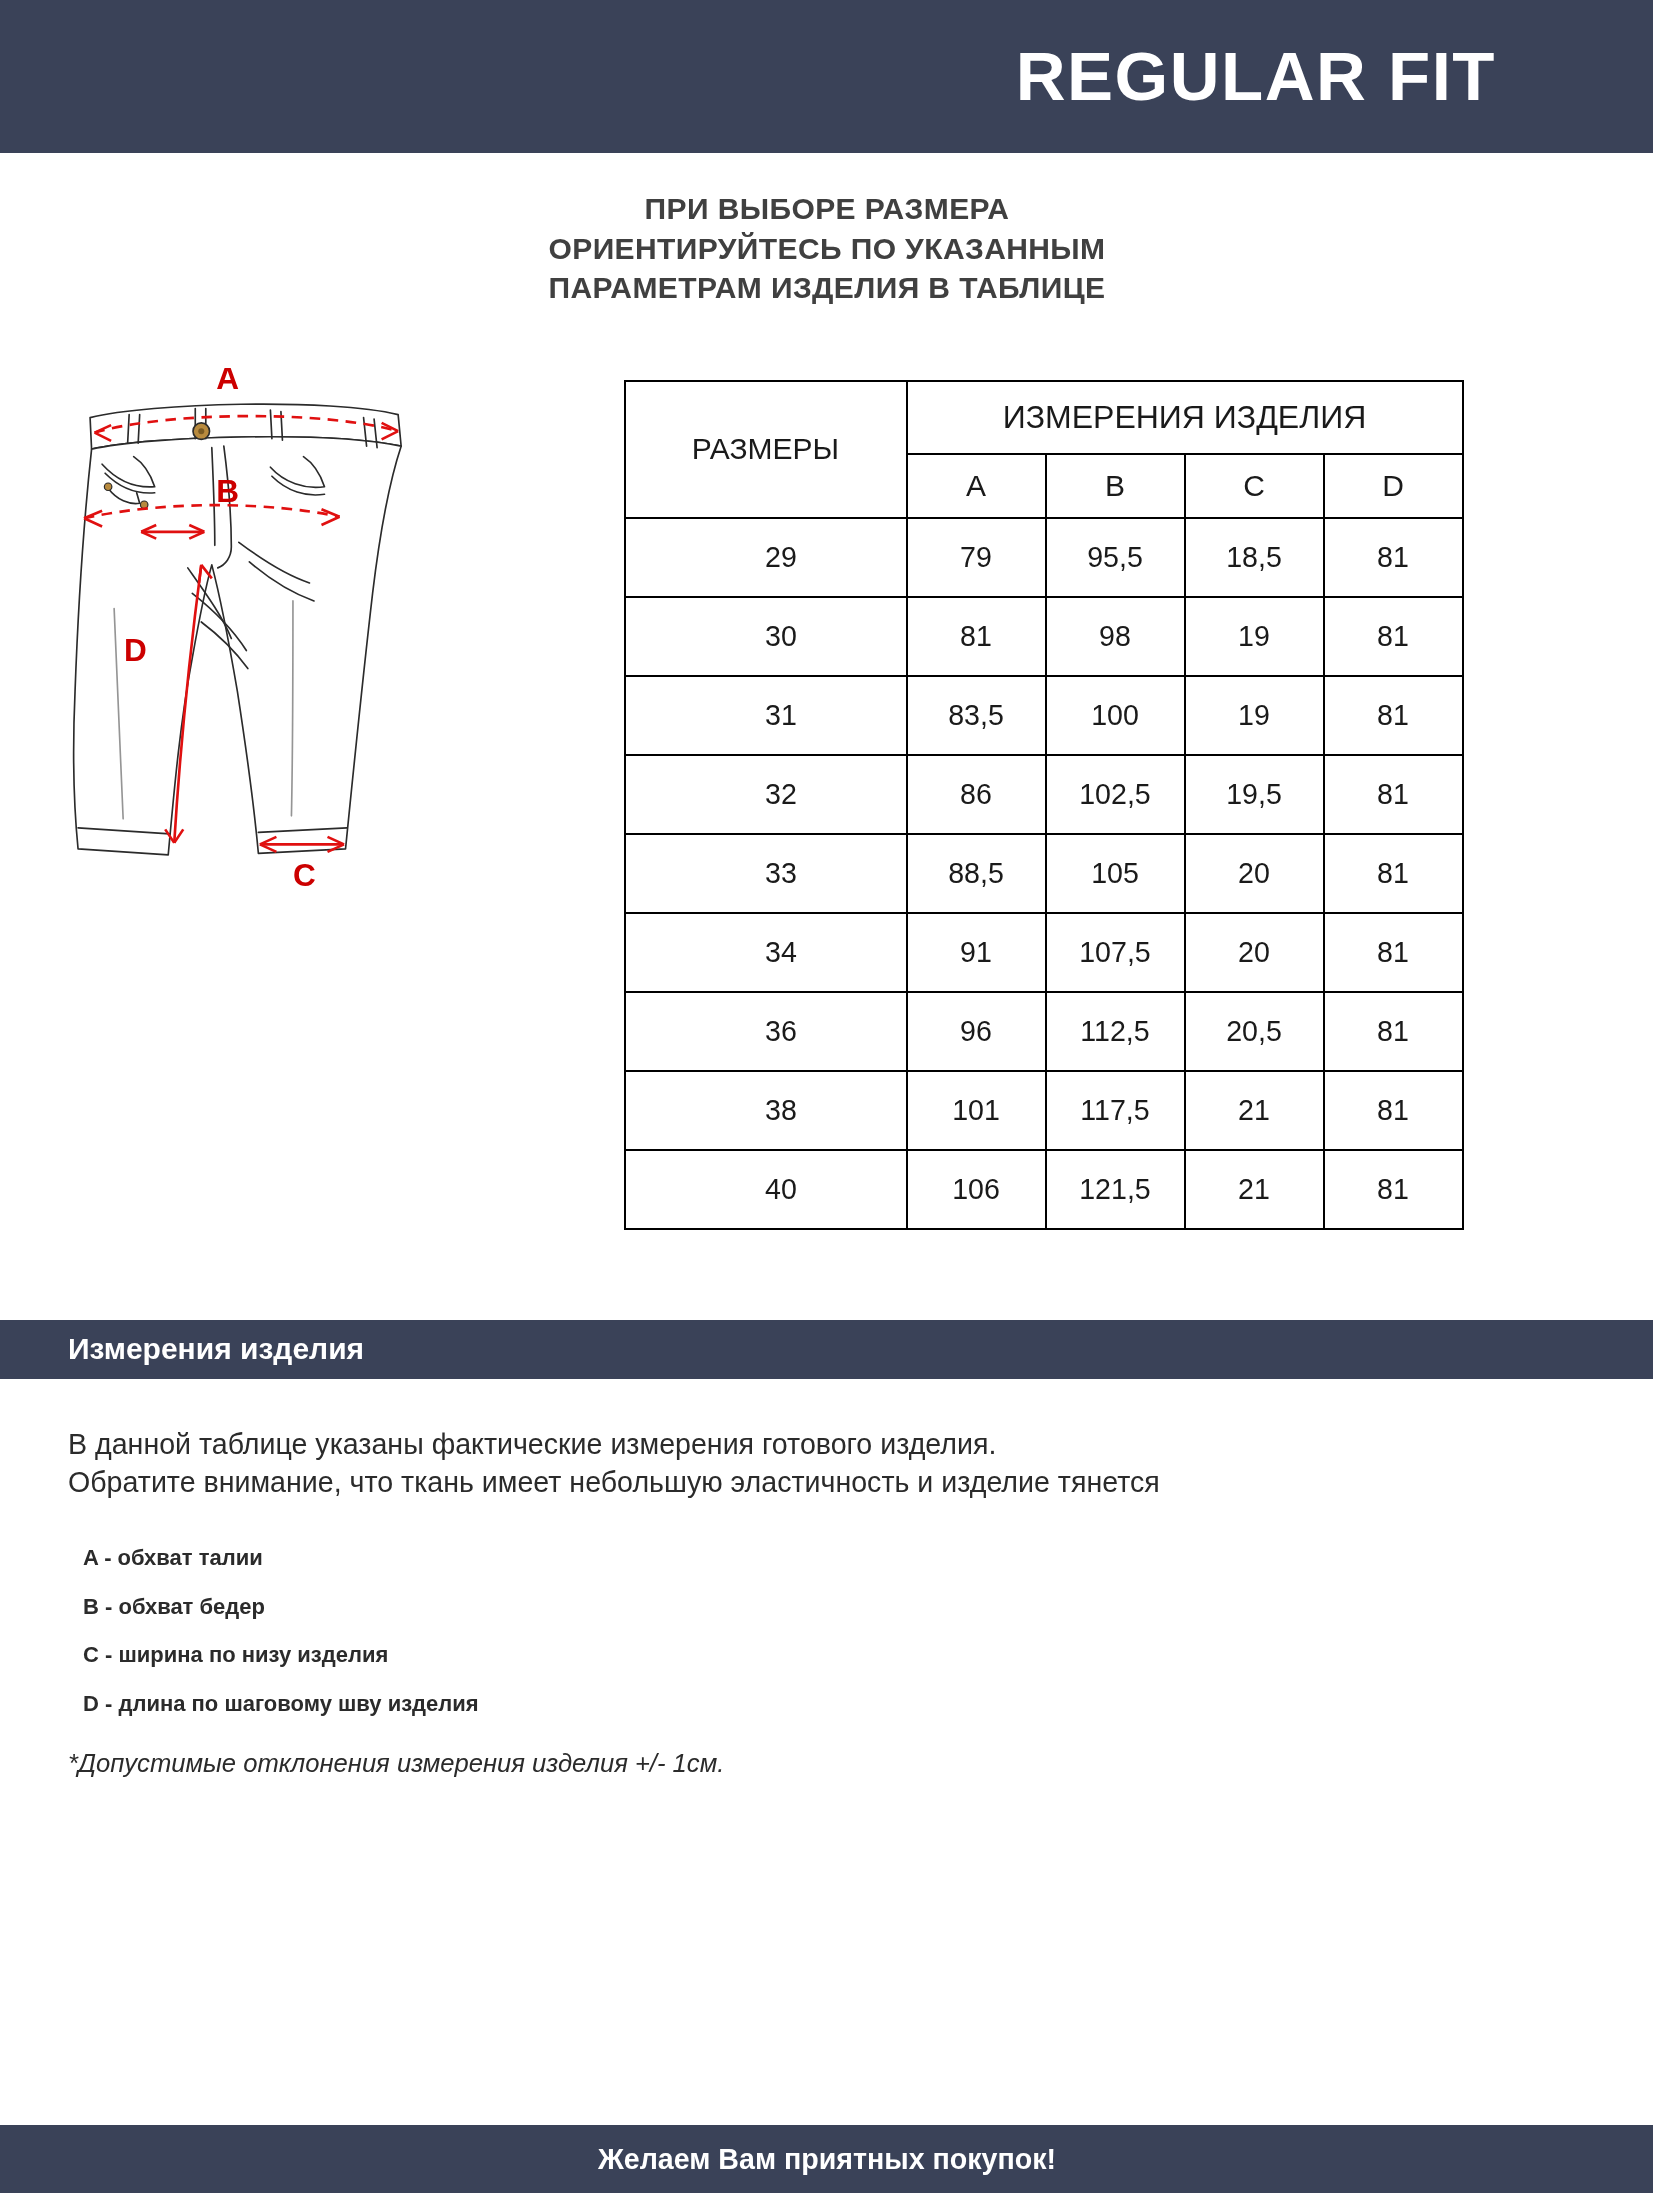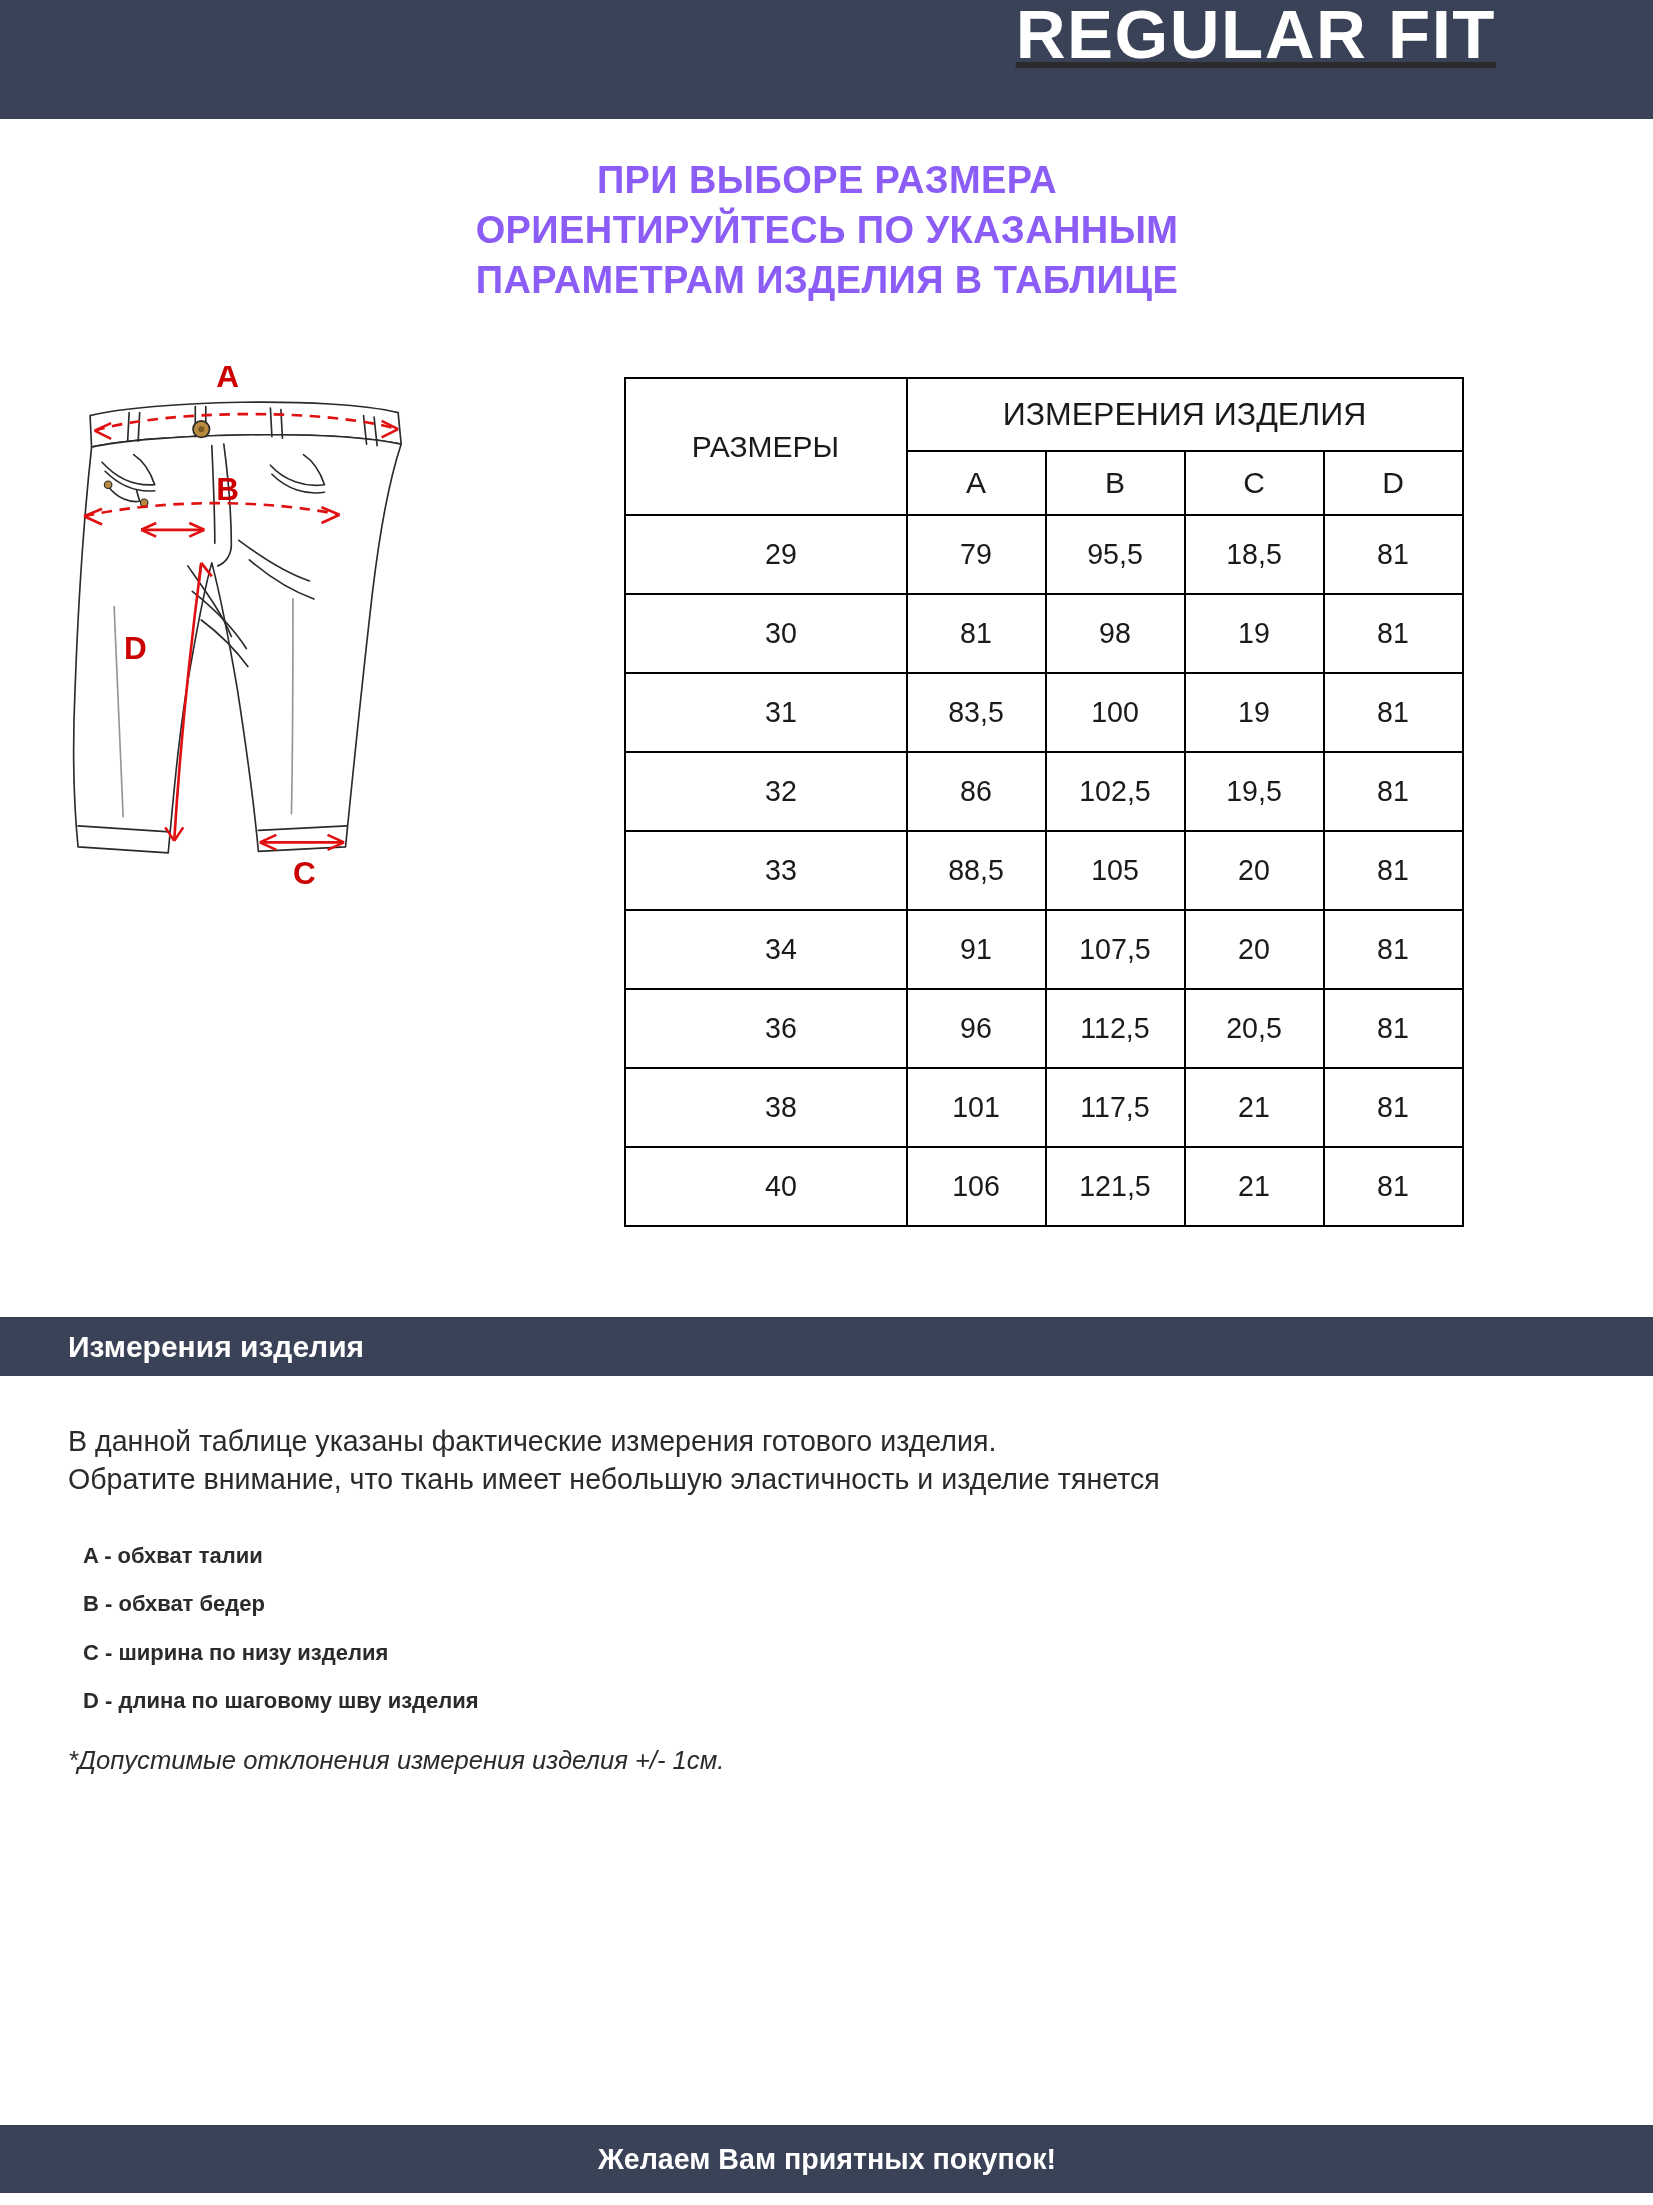--- a/index.html
+++ b/index.html
@@ -11,44 +11,44 @@
     height: 2205px;
     background: #ffffff;
     font-family: "Liberation Sans", sans-serif;
     color: #2b2b2b;
     position: relative;
     overflow: hidden;
   }
 
   
   .header-bar {
-    height: 119px;
+    height: 153px;
     background: #3a4258;
     display: flex;
+    align-items: center;
     justify-content: flex-end;
     padding-right: 158px;
     box-sizing: border-box;
-    text-decoration: underline;
   }
   .header-title {
     color: #ffffff;
     font-size: 69px;
     font-weight: bold;
     letter-spacing: 1.5px;
     line-height: 1;
   }
 
   
   .subtitle {
     margin-top: 36px;
     text-align: center;
-    font-size: 38px;
+    font-size: 30px;
     font-weight: bold;
     line-height: 1.32;
-    color: #8b5cf6;
+    color: #404040;
     letter-spacing: 0.4px;
     padding: 0 120px;
   }
   .subtitle div { white-space: nowrap; }
 
   
   .content {
     position: relative;
     display: flex;
     align-items: flex-start;

